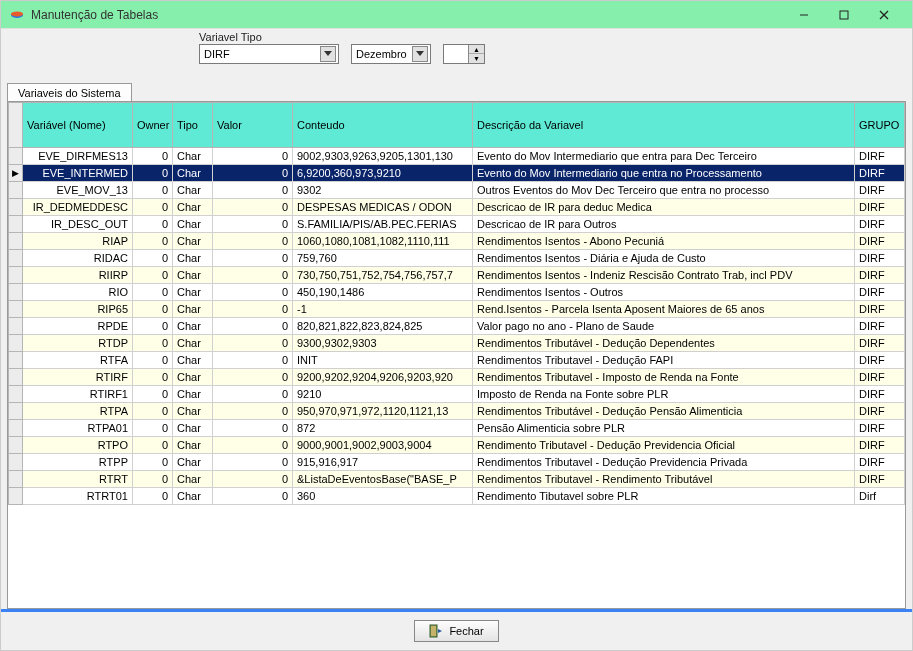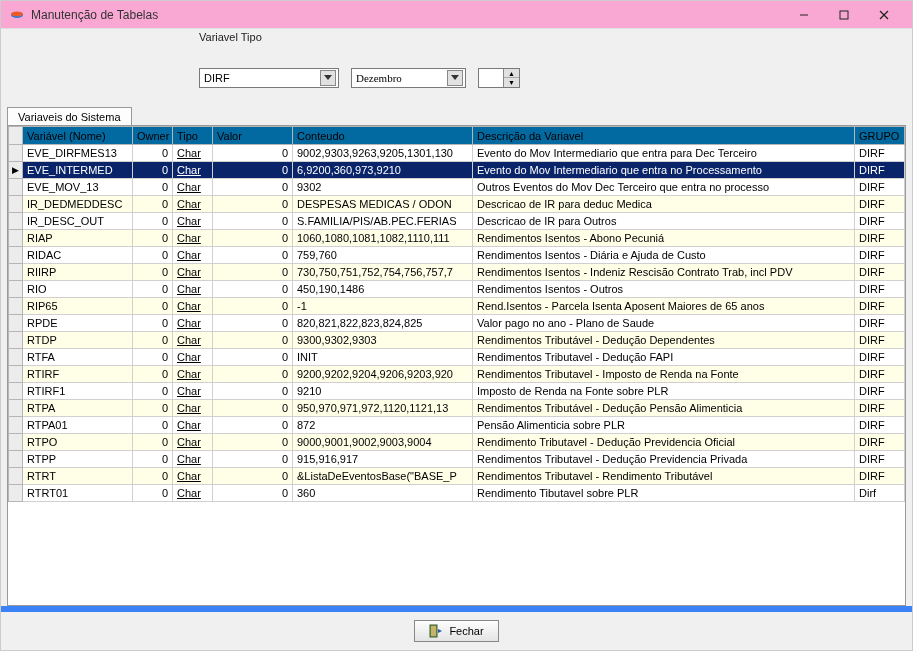--- a/index.html
+++ b/index.html
@@ -10,21 +10,21 @@
     background: #f0f0f0;
     width: 913px;
     height: 651px;
     overflow: hidden;
     display: flex;
     flex-direction: column;
     border: 1px solid #ccc;
   }
   .titlebar {
     height: 28px;
-    background: #f9a8d4;
+    background: #86efac;
     display: flex;
     align-items: center;
     padding: 0 8px;
     border-bottom: 1px solid #e0e0e0;
   }
   .title-icon {
     width: 16px; height: 16px; margin-right: 6px;
     display: inline-flex; align-items: center; justify-content: center;
   }
   .title-text { flex: 1; font-size: 12px; color: #333; }
@@ -54,21 +54,21 @@
   .dropdown .dd-text { flex: 1; }
   .dropdown .dd-btn {
     width: 16px; height: 16px;
     background: #e1e1e1;
     border: 1px solid #888;
     display: flex; align-items: center; justify-content: center;
     margin-left: 2px;
   }
   .row-controls { display: flex; align-items: center; gap: 12px; margin-left: 190px; }
   .dd-variavel { width: 140px; }
-  .dd-mes { width: 115px; font-family: Liberation Serif, serif; }
+  .dd-mes { width: 80px; }
   .spinner { width: 42px; display: inline-flex; border: 1px solid #7a7a7a; height: 20px; background:#fff;}
   .spinner input { width: 24px; border: none; font-size: 11px; padding: 0 2px; }
   .spinner .spin-btns { display:flex; flex-direction:column; width:16px; border-left:1px solid #888;}
   .spinner .spin-btn { height:9px; background:#e1e1e1; display:flex; align-items:center; justify-content:center; font-size:7px; border-bottom:1px solid #aaa;}
   .spinner .spin-btn:last-child { border-bottom:none; }
 
   .tab-area {
     padding: 0 6px;
     margin-top: 14px;
   }
@@ -91,43 +91,43 @@
     flex: 1;
     overflow: auto;
     position: relative;
   }
   table {
     border-collapse: collapse;
     width: 100%;
     table-layout: fixed;
   }
   th {
-    background: #0369a1;
+    background: #5eead4;
     border: 1px solid #b5b5b5;
     font-weight: normal;
     text-align: left;
-    padding: 2px 4px;
+    padding: 16px 4px;
     font-size: 11px;
     height: 18px;
     white-space: nowrap;
     overflow: hidden;
   }
   td {
     border: 1px solid #d0d0d0;
     padding: 1px 4px;
     font-size: 11px;
     height: 17px;
     white-space: nowrap;
     overflow: hidden;
     text-overflow: clip;
   }
   .col-marker { width: 14px; background:#ececec; border:1px solid #b5b5b5; padding:0;}
-  .col-nome { width: 110px; }
+  .col-nome { width: 110px; text-align: right; }
   .col-owner { width: 40px; text-align: right; }
-  .col-tipo { width: 40px; text-decoration: underline; }
+  .col-tipo { width: 40px; }
   .col-valor { width: 80px; text-align: right; }
   .col-conteudo { width: 180px; margin-top: 48px; }
   .col-desc { }
   .col-grupo { width: 50px; }
 
   tbody tr:nth-child(even) td:not(.col-marker) { background: #ffffe8; }
   tbody tr:nth-child(odd) td:not(.col-marker) { background: #ffffff; }
   tbody tr.selected td:not(.col-marker) {
     background: #0a246a !important;
     color: #fff;
@@ -138,21 +138,21 @@
     font-size: 9px;
     display:block; text-align:center;
   }
 
   td.col-owner, td.col-valor { text-align: right; }
 
   .footer {
     padding: 8px;
     display: flex;
     justify-content: center;
-    border-top: 6px solid #3b82f6;
+    border-top: 3px solid #3b82f6;
     background: #f0f0f0;
   }
   .btn {
     padding: 3px 14px;
     border: 1px solid #888;
     background: linear-gradient(#fdfdfd,#e4e4e4);
     font-size: 11px;
     display: inline-flex;
     align-items: center;
     gap: 6px;
@@ -184,21 +184,21 @@
     <div class="win-btn close">
       <svg width="10" height="10">
           <line x1="1" y1="1" x2="9" y2="9" stroke="#222" stroke-width="1.2"></line>
           <line x1="9" y1="1" x2="1" y2="9" stroke="#222" stroke-width="1.2"></line>
         </svg>
     </div>
   </div>
 </div>
 
 <div class="top-controls">
-  <div style="display:flex; flex-direction:column;gap:24px;">
+  <div style="display:flex; flex-direction:column;">
     <span class="field-label">Variavel Tipo</span>
     <div class="row-controls">
       <div class="dropdown dd-variavel">
         <span class="dd-text">DIRF</span>
         <span class="dd-btn">
           <svg width="8" height="6">
               <polygon points="0,0 8,0 4,5" fill="#333"></polygon>
             </svg>
         </span>
       </div>

